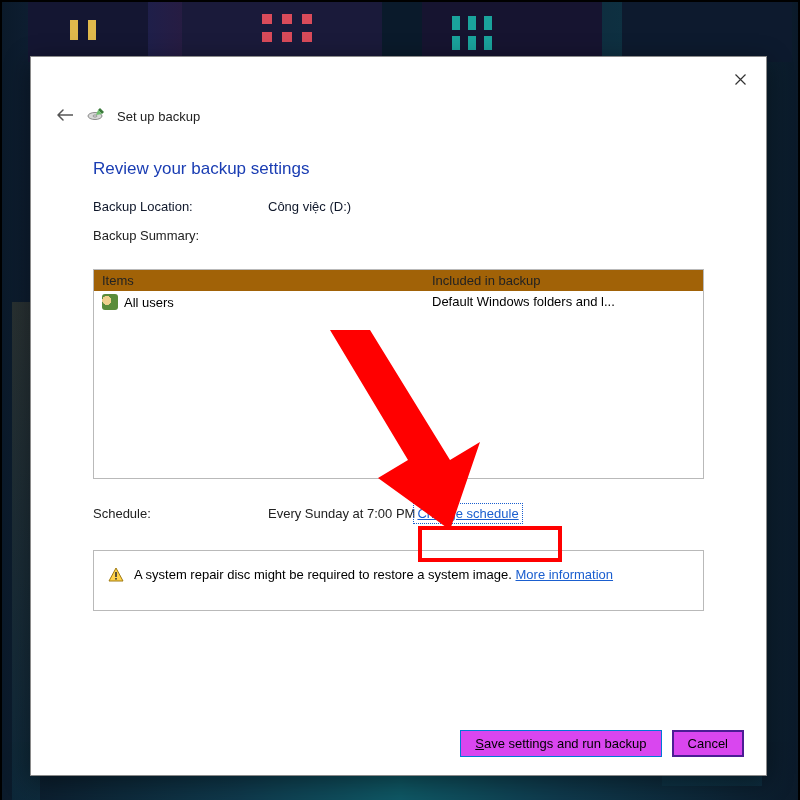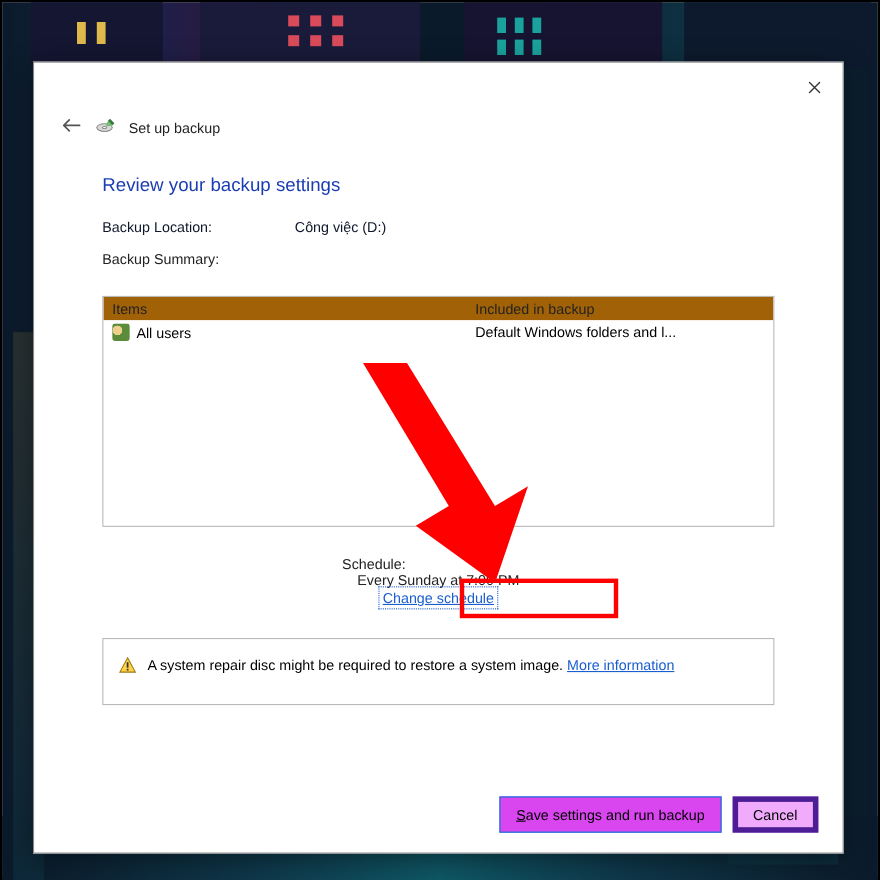--- a/index.html
+++ b/index.html
@@ -168,21 +168,20 @@
       transparent;
     border-radius: 2px;
   }
 
   .schedule-row {
     display: flex;
     align-items: center;
     margin-top: 26px;
     font-size: 13px;
     color:#222;
-    flex-direction:column;
   }
   .schedule-row .label { width: 175px; }
   .link {
     color: #1a5ecf;
     text-decoration: underline;
     cursor: pointer;
   }
   .link.focus {
     outline: 1px dotted #1a5ecf;
     outline-offset: 1px;
@@ -206,22 +205,22 @@
     position: absolute;
     bottom: 18px;
     right: 22px;
     display: flex;
     gap: 10px;
   }
   .btn {
     font-family: inherit;
     font-size: 13px;
     padding: 4px 14px;
-    background: #f0abfc;
-    border: 5px solid #4c1d95;
+    background: #d946ef;
+    border: 2px solid #4c1d95;
     cursor: pointer;
   }
   .btn.primary {
     border: 1px solid #0078d7;
     background: #d946ef;
   }
   .btn u { text-decoration: underline; }
 
   
   .annotation {

